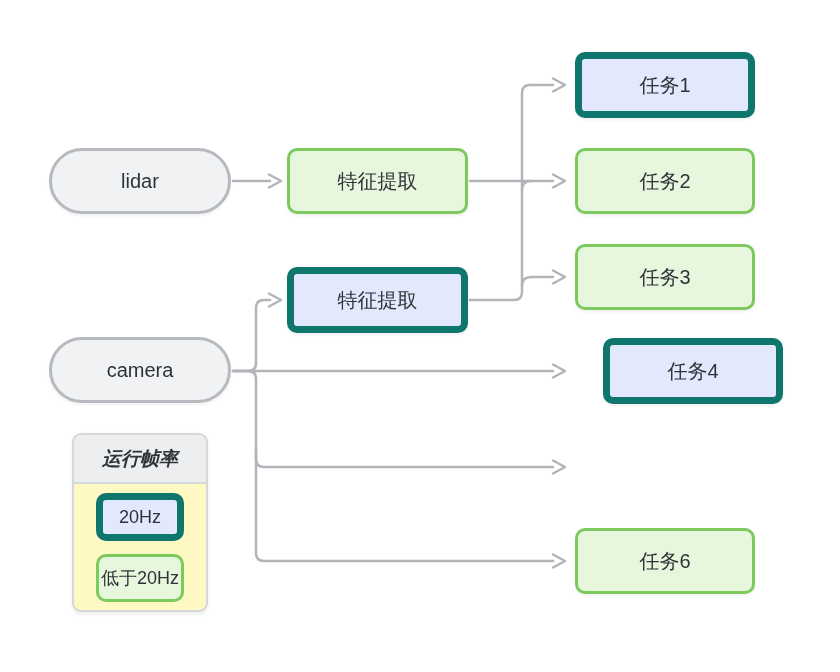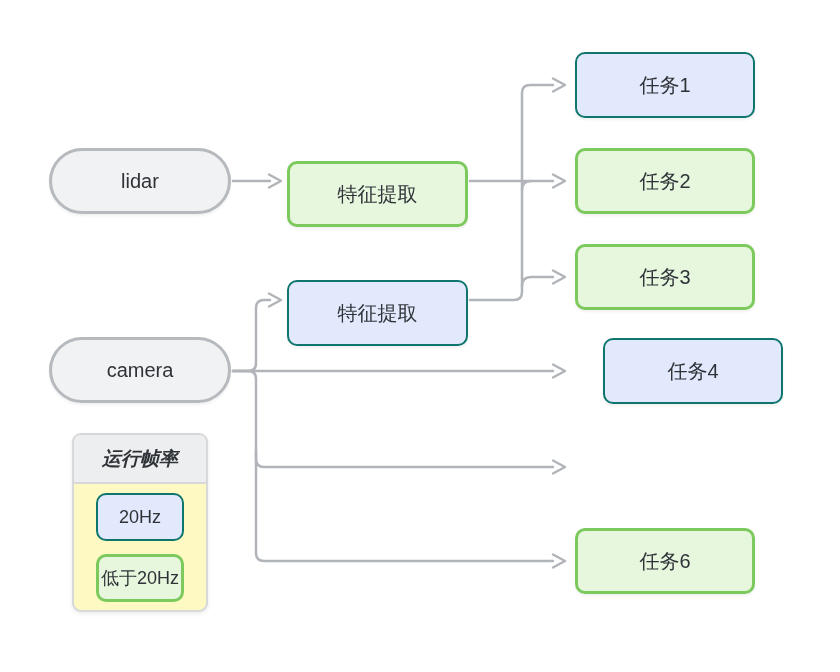--- a/index.html
+++ b/index.html
@@ -36,29 +36,28 @@
     width: 182px;
     height: 66px;
     border: 3px solid #b6b9bd;
     border-radius: 33px;
     background: #f1f2f4;
   }
   .rect {
     width: 181px;
     height: 66px;
     border-radius: 10px;
-    margin-top: 13px;
   }
   .task {
     width: 180px;
     height: 66px;
     border-radius: 10px;
   }
   .blue {
-    border: 2px solid #0f766e;
+    border: 7px solid #0f766e;
     background: #e2e9fc;
   }
   .green {
     border: 3px solid #7cca5e;
     background: #e7f7de;
   }
   .legend {
     position: absolute;
     left: 72px;
     top: 433px;

